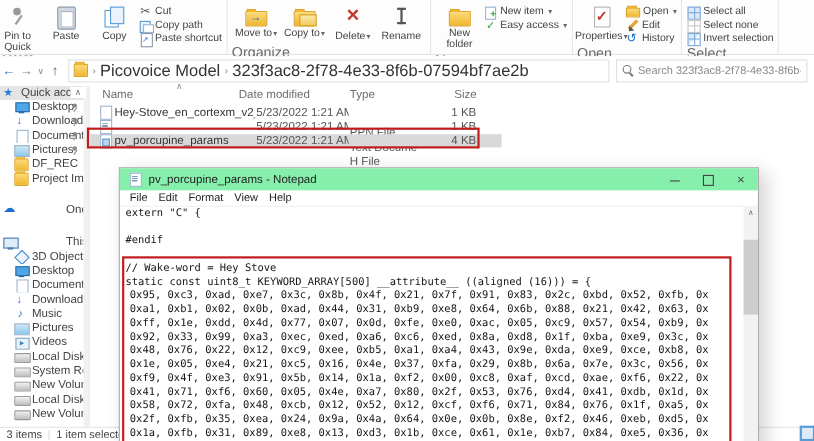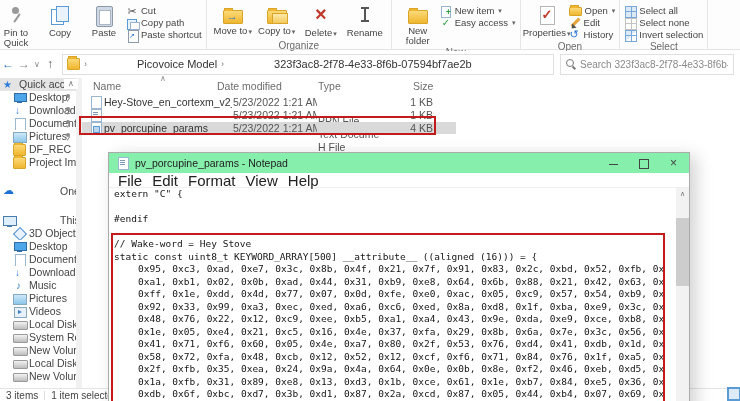--- a/index.html
+++ b/index.html
@@ -6,21 +6,21 @@
     --red:#c11b1b; --sel:#d9d9d9; --accent:#2f7bd9;
   }
   *{box-sizing:border-box; margin:0; padding:0;}
   html,body{width:740px;height:401px;overflow:hidden;}
   body{font-family:"Liberation Sans",sans-serif;font-size:11px;color:#333;background:#fff;position:relative;}
 
   
   .ribbon{position:absolute;left:0;top:0;width:740px;height:50px;background:#fdfdfd;border-bottom:1px solid #e4e4e4;display:flex;}
   .rb-group{display:flex;flex-direction:column;border-right:1px solid #e6e6e6;padding:2px 4px 0 4px;}
   .rb-body{display:flex;flex:1;align-items:flex-start;}
-  .rb-cap{text-align:center;font-size:10px;color:#6a6a6a;padding:1px 0 2px 0;}
+  .rb-cap{font-size:13px;color:#6a6a6a;padding:1px 0 2px 0;}
   .rb-btn{cursor:default;}
   .rb-btn.large{display:flex;flex-direction:column;align-items:center;width:44px;padding-top:2px;text-align:center;}
   .rb-btn.large .rb-lab{font-size:9.5px;color:#444;line-height:10px;margin-top:2px;}
   .rb-stack{display:flex;flex-direction:column;justify-content:flex-start;gap:1px;padding-top:3px;}
   .rb-btn.small{display:flex;align-items:center;gap:3px;font-size:9.5px;color:#444;height:11px;}
   .caret{font-size:7px;color:#666;margin-left:1px;}
   .cut-left{margin-left:-10px;}
 
   
   .ic{display:inline-block;position:relative;flex:none;}
@@ -87,21 +87,21 @@
   .pin-marker::before{content:"";position:absolute;left:2px;top:0;width:4px;height:4px;border-radius:50%;background:#8a8a8a;}
   .pin-marker::after{content:"";position:absolute;left:4px;top:3px;width:1px;height:5px;background:#8a8a8a;transform:rotate(35deg);}
 
   
   .addr-row{position:absolute;left:0;top:51px;width:740px;height:26px;background:#fff;display:flex;align-items:center;}
   .nav-btn{width:16px;text-align:center;font-size:12px;color:#888;}
   .nav-btn.back{color:#3a77c2;}
   .nav-btn.dd{font-size:8px;width:10px;}
   .addr-box{margin-left:4px;width:492px;height:21px;border:1px solid #e0e0e0;display:flex;align-items:center;padding:0 4px;gap:4px;background:#fff;}
   .addr-box .crumb-sep{color:#777;font-size:9px;}
-  .addr-box .crumb{color:#333;font-size:11px;margin-left:46px;}
+  .addr-box .crumb{color:#333;font-size:15px;}
   .search-box{margin-left:6px;width:174px;height:21px;border:1px solid #e0e0e0;display:flex;align-items:center;padding:0 5px;gap:4px;background:#fff;}
   .ic-search{width:10px;height:10px;position:relative;flex:none;}
   .ic-search::before{content:"";position:absolute;left:0;top:0;width:6px;height:6px;border:1.4px solid #777;border-radius:50%;}
   .ic-search::after{content:"";position:absolute;left:6.5px;top:6.5px;width:1.6px;height:4px;background:#777;transform:rotate(-45deg);}
   .search-box input{border:none;outline:none;width:100%;font-family:"Liberation Sans",sans-serif;font-size:10px;color:#444;}
   .search-box input::placeholder{color:#8a8a8a;}
 
   
   .main{position:absolute;left:0;top:78px;width:740px;height:310px;background:#fff;}
   .sidebar{position:absolute;left:0;top:0;width:76px;height:310px;overflow:hidden;}
@@ -137,48 +137,48 @@
   
   .notepad{position:absolute;left:108px;top:152px;width:582px;height:260px;background:#fff;border:1px solid #ababab;box-shadow:6px 4px 16px rgba(0,0,0,.18);}
   .np-title{position:relative;height:20px;display:flex;align-items:center;padding-left:7px;gap:6px;background:#86efac;}
   .np-title .t{font-size:10.5px;color:#222;}
   .np-controls{position:absolute;right:0;top:0;height:20px;display:flex;}
   .np-cbtn{width:30px;height:20px;position:relative;}
   .np-cbtn.min::before{content:"";position:absolute;left:10px;top:11px;width:9px;height:1px;background:#444;}
   .np-cbtn.max::before{content:"";position:absolute;left:10px;top:6px;width:8px;height:8px;border:1px solid #444;}
   .np-cbtn.close::before{content:"×";position:absolute;left:11px;top:3px;font-size:12px;color:#444;}
   .np-menu{height:15px;display:flex;align-items:center;padding-left:4px;gap:0;border-bottom:1px solid #f0f0f0;}
-  .np-menu span{font-size:15px;color:#222;padding:0 5px;}
+  .np-menu span{font-size:10px;color:#222;padding:0 5px;}
   .np-text{position:absolute;left:1px;top:35px;width:555px;height:224px;overflow:hidden;font-family:"DejaVu Sans Mono",monospace;font-size:9.5px;color:#151515;}
   .np-line{height:12.5px;line-height:12.5px;white-space:pre;padding-left:4px;}
-  .np-line.indent{padding-left:28px;}
+  .np-line.indent{padding-left:8px;}
   .np-scroll{position:absolute;right:0;top:35px;width:13px;height:224px;background:#f2f2f2;}
   .np-scroll .up{position:absolute;top:0;left:0;width:13px;height:12px;font-size:7px;color:#707070;text-align:center;line-height:12px;}
   .np-scroll .thumb{position:absolute;top:30px;left:0;width:13px;height:68px;background:#cdcdcd;}
   .annot-code{position:absolute;left:2px;top:80px;width:554px;height:300px;border:2px solid var(--red);pointer-events:none;}
 
   .frag-icon{position:absolute;left:727px;top:387px;width:14px;height:14px;background:#dcebf7;border:2px solid #5b9bd5;}
 </style>
 </head>
 <body>
 
 <div class="ribbon" id="ribbon">
     <div class="rb-group">
       <div class="rb-body">
         <div class="rb-btn large cut-left">
           <span class="ic lg ic-pin"></span>
           <div class="rb-lab">Pin to Quick access</div>
         </div>
         <div class="rb-btn large">
+          <span class="ic lg ic-paste"></span>
+          <div class="rb-lab">Paste</div>
+        </div>
+        <div class="rb-btn large">
           <span class="ic lg ic-copy"></span>
           <div class="rb-lab">Copy</div>
-        </div>
-        <div class="rb-btn large">
-          <span class="ic lg ic-paste"></span>
-          <div class="rb-lab">Paste</div>
         </div>
         <div class="rb-stack">
           <div class="rb-btn small">
             <span class="ic sm ic-cut"></span>
             <span>Cut</span>
           </div>
           <div class="rb-btn small">
             <span class="ic sm ic-copy-path"></span>
             <span>Copy path</span>
           </div>
@@ -457,20 +457,21 @@
       <div class="np-line">#endif</div>
       <div class="np-line"></div>
       <div class="np-line">// Wake-word = Hey Stove</div>
       <div class="np-line">static const uint8_t KEYWORD_ARRAY[500] __attribute__ ((aligned (16))) = {</div>
       <div class="np-line indent">0x95, 0xc3, 0xad, 0xe7, 0x3c, 0x8b, 0x4f, 0x21, 0x7f, 0x91, 0x83, 0x2c, 0xbd, 0x52, 0xfb, 0x</div>
       <div class="np-line indent">0xa1, 0xb1, 0x02, 0x0b, 0xad, 0x44, 0x31, 0xb9, 0xe8, 0x64, 0x6b, 0x88, 0x21, 0x42, 0x63, 0x</div>
       <div class="np-line indent">0xff, 0x1e, 0xdd, 0x4d, 0x77, 0x07, 0x0d, 0xfe, 0xe0, 0xac, 0x05, 0xc9, 0x57, 0x54, 0xb9, 0x</div>
       <div class="np-line indent">0x92, 0x33, 0x99, 0xa3, 0xec, 0xed, 0xa6, 0xc6, 0xed, 0x8a, 0xd8, 0x1f, 0xba, 0xe9, 0x3c, 0x</div>
       <div class="np-line indent">0x48, 0x76, 0x22, 0x12, 0xc9, 0xee, 0xb5, 0xa1, 0xa4, 0x43, 0x9e, 0xda, 0xe9, 0xce, 0xb8, 0x</div>
       <div class="np-line indent">0x1e, 0x05, 0xe4, 0x21, 0xc5, 0x16, 0x4e, 0x37, 0xfa, 0x29, 0x8b, 0x6a, 0x7e, 0x3c, 0x56, 0x</div>
+      <div class="np-line indent">0xf9, 0x4f, 0xe3, 0x91, 0x5b, 0x14, 0x1a, 0xf2, 0x00, 0xc8, 0xaf, 0xcd, 0xae, 0xf6, 0x22, 0x</div>
       <div class="np-line indent">0x41, 0x71, 0xf6, 0x60, 0x05, 0x4e, 0xa7, 0x80, 0x2f, 0x53, 0x76, 0xd4, 0x41, 0xdb, 0x1d, 0x</div>
       <div class="np-line indent">0x58, 0x72, 0xfa, 0x48, 0xcb, 0x12, 0x52, 0x12, 0xcf, 0xf6, 0x71, 0x84, 0x76, 0x1f, 0xa5, 0x</div>
       <div class="np-line indent">0x2f, 0xfb, 0x35, 0xea, 0x24, 0x9a, 0x4a, 0x64, 0x0e, 0x0b, 0x8e, 0xf2, 0x46, 0xeb, 0xd5, 0x</div>
       <div class="np-line indent">0x1a, 0xfb, 0x31, 0x89, 0xe8, 0x13, 0xd3, 0x1b, 0xce, 0x61, 0x1e, 0xb7, 0x84, 0xe5, 0x36, 0x</div>
       <div class="np-line indent">0xdb, 0x6f, 0xbc, 0xd7, 0x3b, 0xd1, 0x87, 0x2a, 0xcd, 0x87, 0x05, 0x44, 0xb4, 0x07, 0x69, 0x</div>
     </div>
   <div class="np-scroll">
     <div class="up">∧</div>
     <div class="thumb"></div>
   </div>

